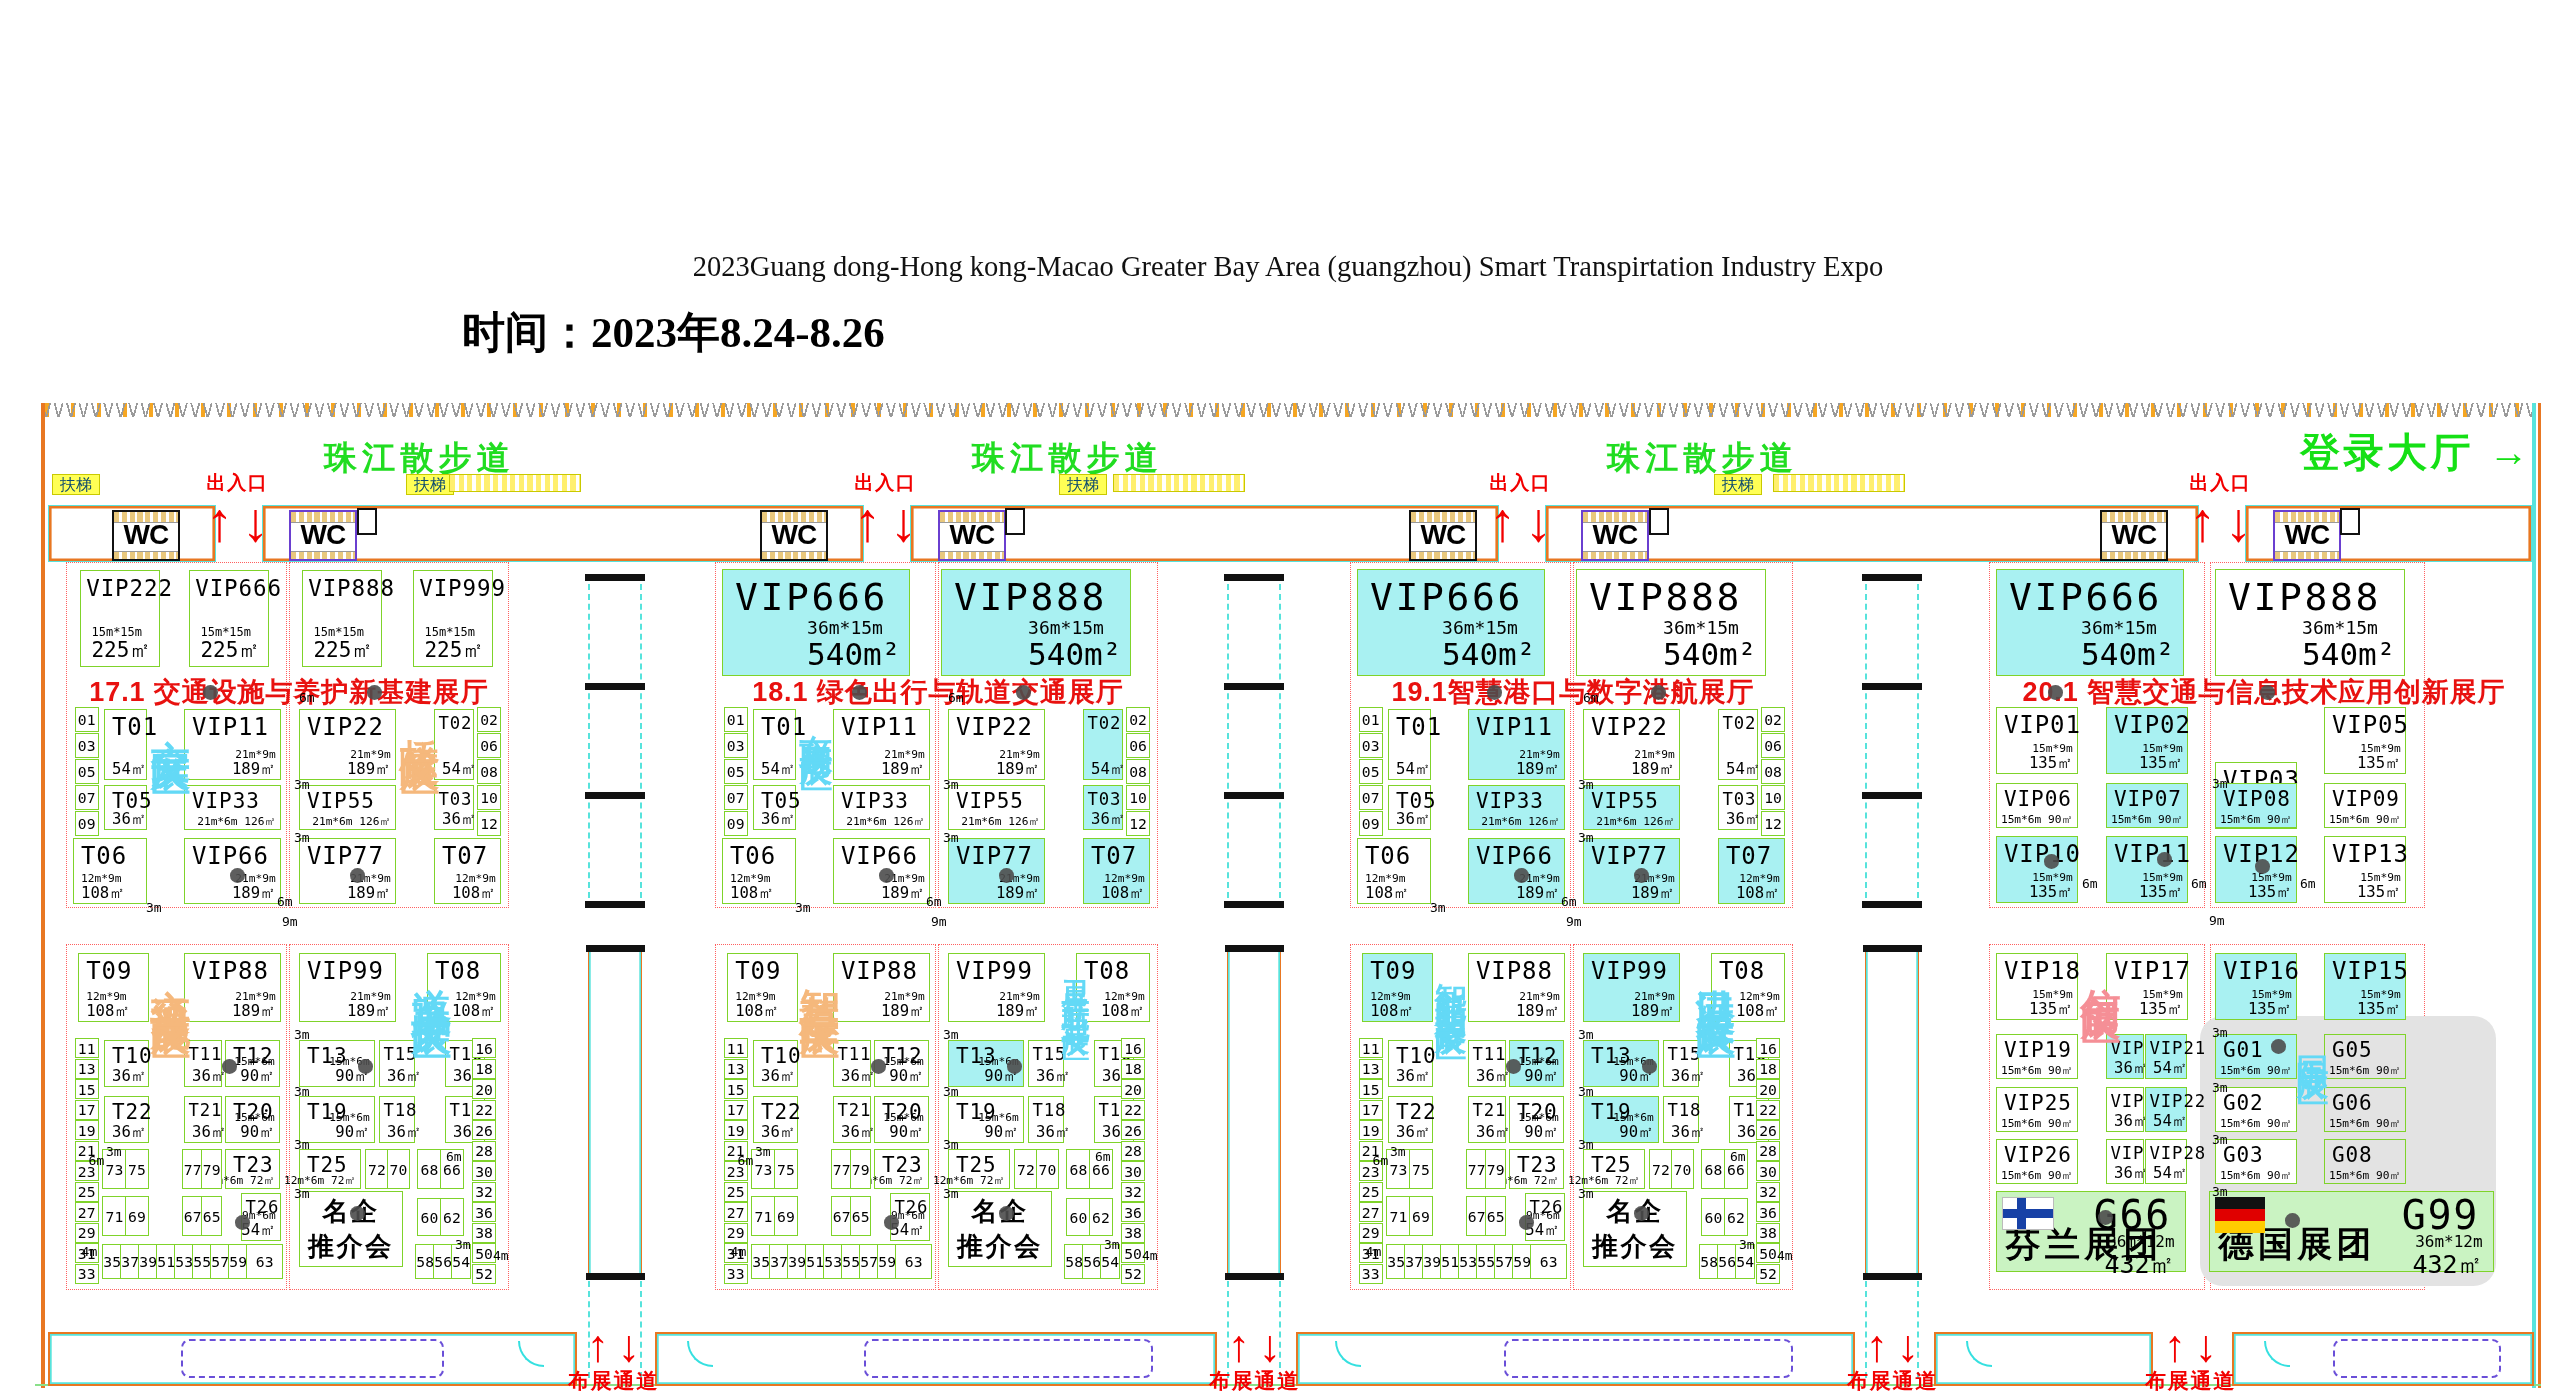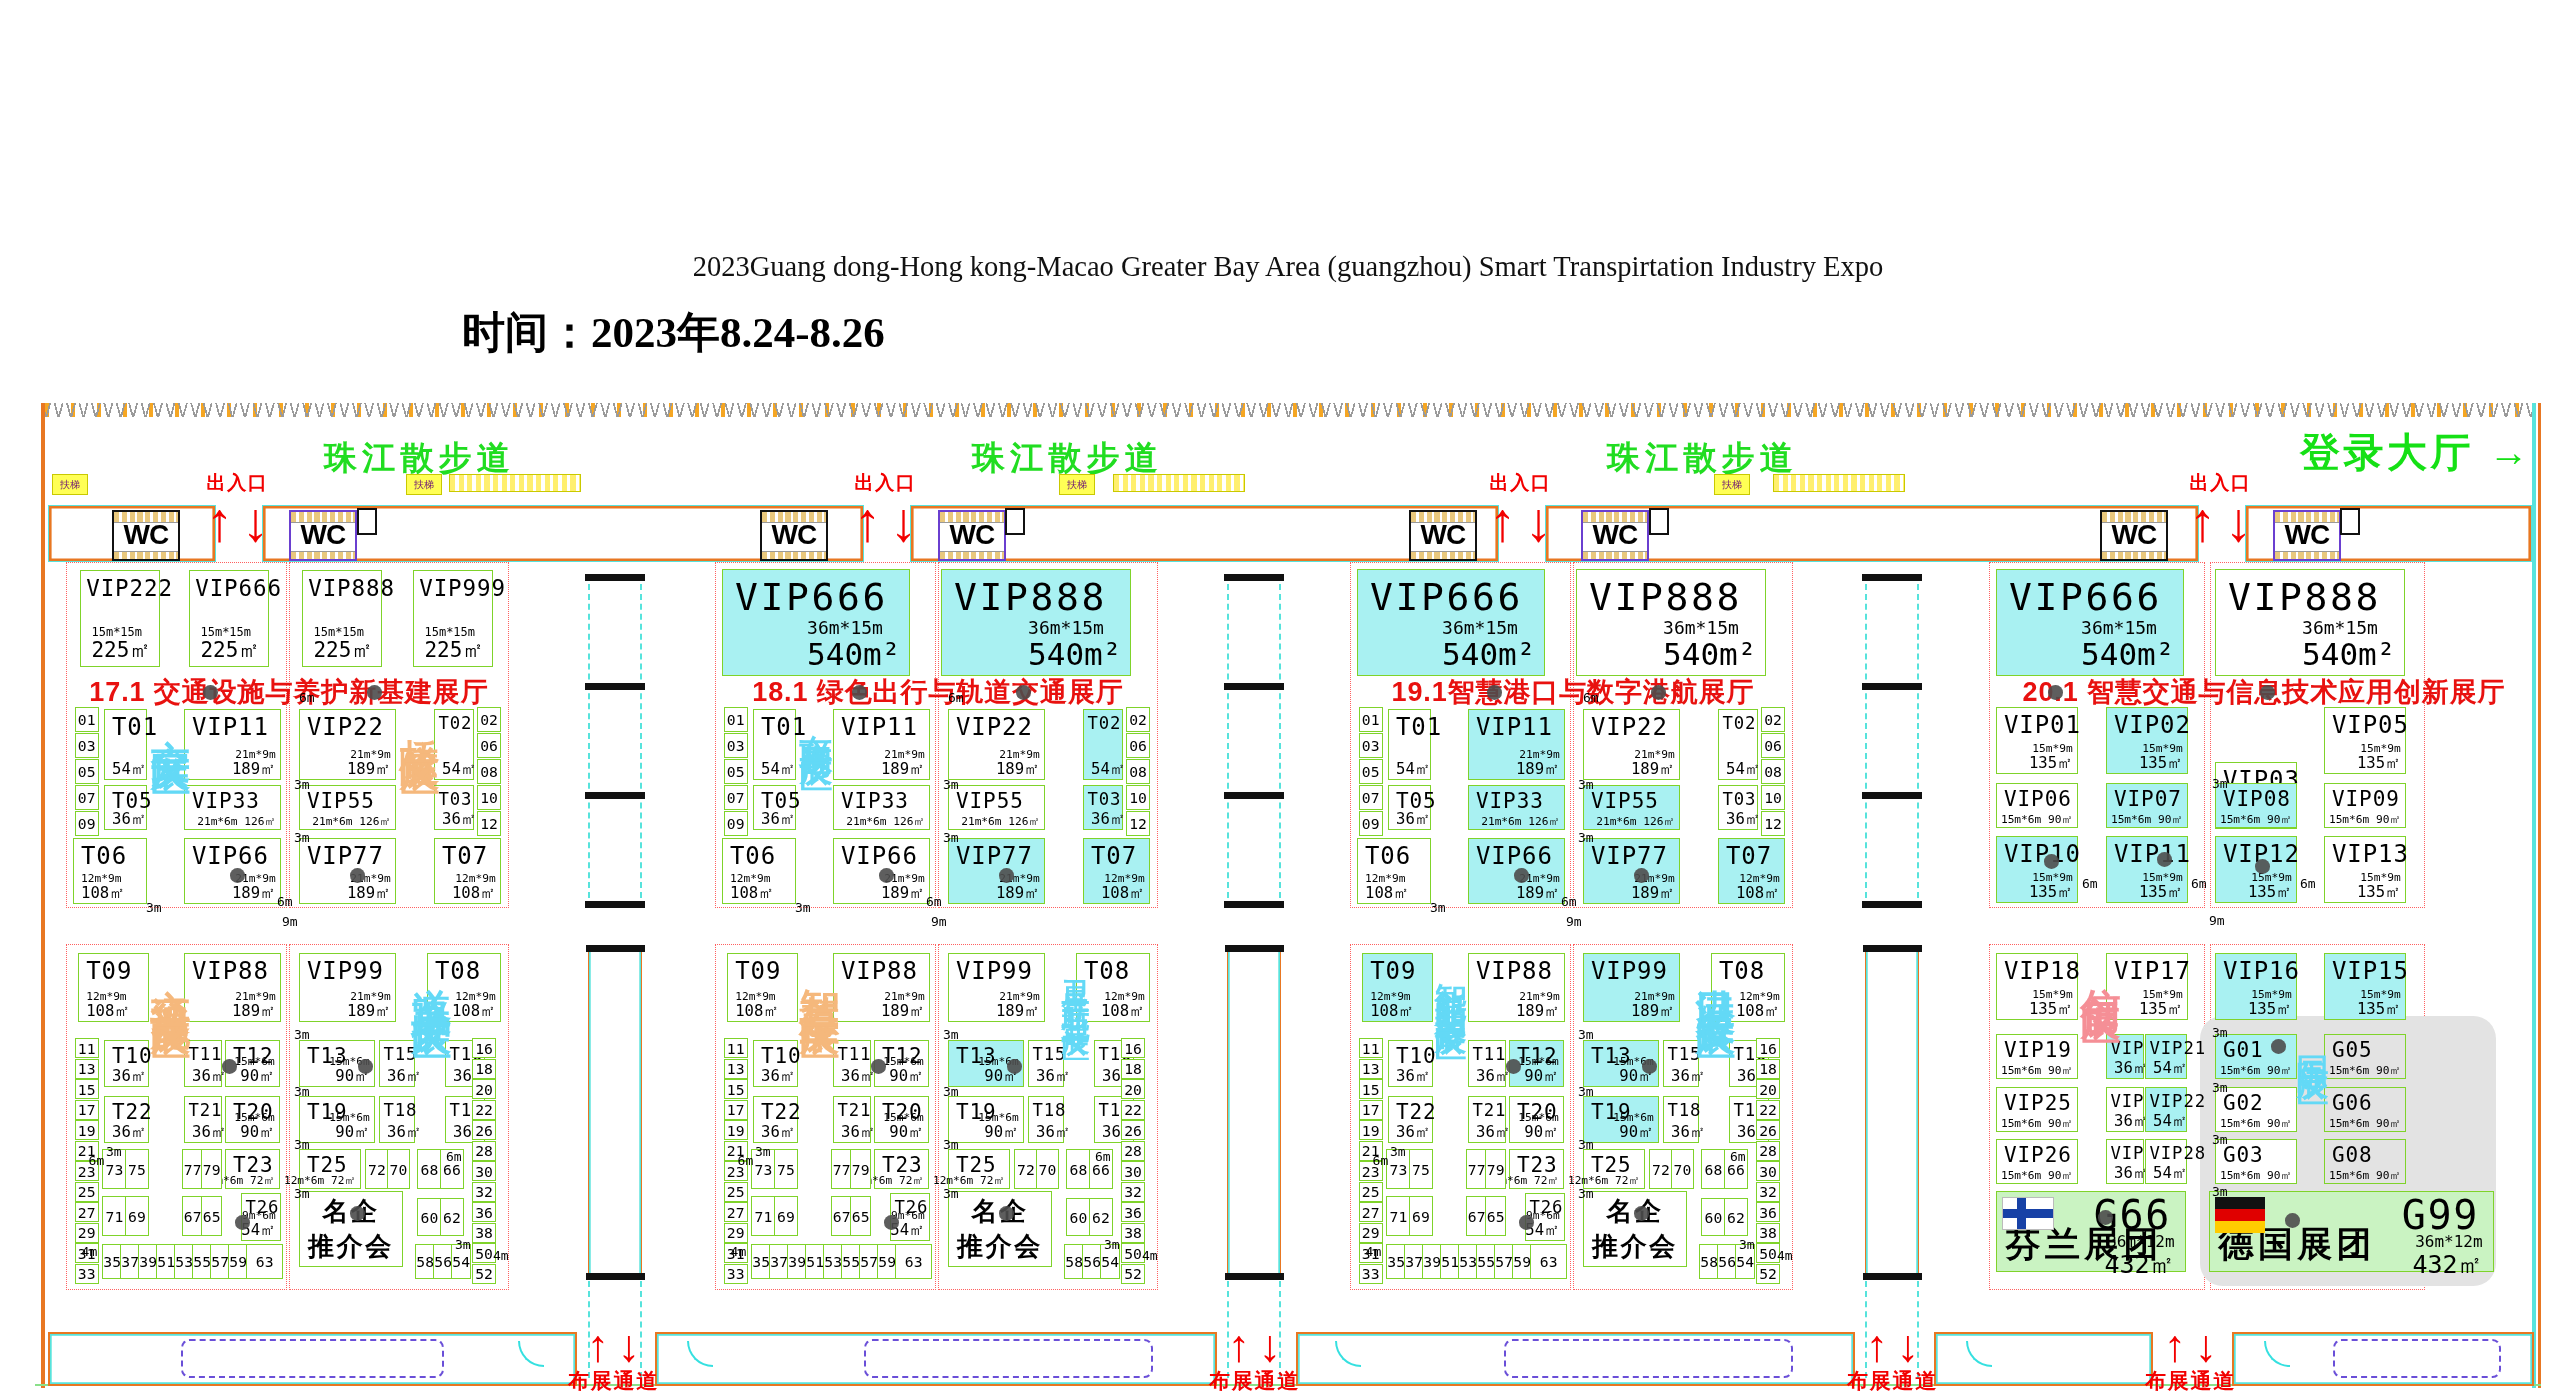--- a/index.html
+++ b/index.html
@@ -17,21 +17,21 @@
   .hdr-date{left:462px;} .hdr-venue{left:1426px;}
   
   .fence{background:
     repeating-linear-gradient(75deg,#9a9a9a 0 1.7px,transparent 1.7px 12px),
     repeating-linear-gradient(-75deg,#9a9a9a 0 1.7px,transparent 1.7px 12px),
     repeating-linear-gradient(90deg,#f5a623 0 3.5px,transparent 3.5px 26px);
     background-size:100% 100%,100% 100%,100% 3.5px;background-position:0 0,0 0,0 5.2px;background-repeat:repe
     at,repeat,no-repeat;}
   .walkway{position:absolute;text-align:center;color:#21dd21;font-weight:700;font-size:33px;letter-spacing:5.2px;white-space:nowrap;}
   .login{position:absolute;color:#15e015;font-weight:700;font-size:40px;letter-spacing:3.5px;white-space:nowrap;}
-  .esc{position:absolute;background:#ffff55;border:0.9px solid #c9c900;color:#701a75;font-size:10px;
+  .esc{position:absolute;background:#ffff55;border:0.9px solid #c9c900;color:#0c4a6e;font-size:16px;
     padding:0.9px 7px;white-space:nowrap;height:17.3px;line-height:17.3px;}
   .iron{position:absolute;height:15.6px;border:0.9px solid #c9c900;
     background:repeating-linear-gradient(90deg,#ffef6e 0 5.2px,#fff 5.2px 8.6px);}
   .strip{position:absolute;height:55px;border:1.7px solid #57e3dc;background:#fff;
     box-shadow:inset 0 2.6px 0 #e87722, inset 0 -2.6px 0 #e87722, inset 2.6px 0 0 #e87722, inset -2.6px 0 0 #e87722;}
   .wc{position:absolute;width:64px;height:47px;border:2.6px solid #111;background:#fff;z-index:4;}
   .wc.purple{border-color:#6a3fd0;}
   .wc:before{content:"";position:absolute;left:0;right:0;top:0;height:9.5px;
     background:repeating-linear-gradient(90deg,#e9c87d 0 5.2px,#fff 5.2px 7.8px);border-bottom:0.9px solid #999;}
   .wc:after{content:"";position:absolute;left:0;right:0;bottom:0;height:7px;

